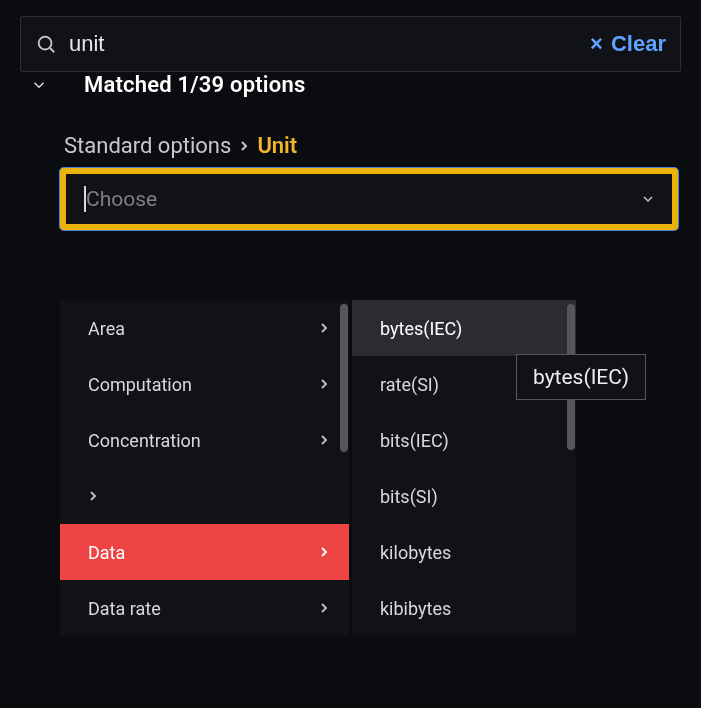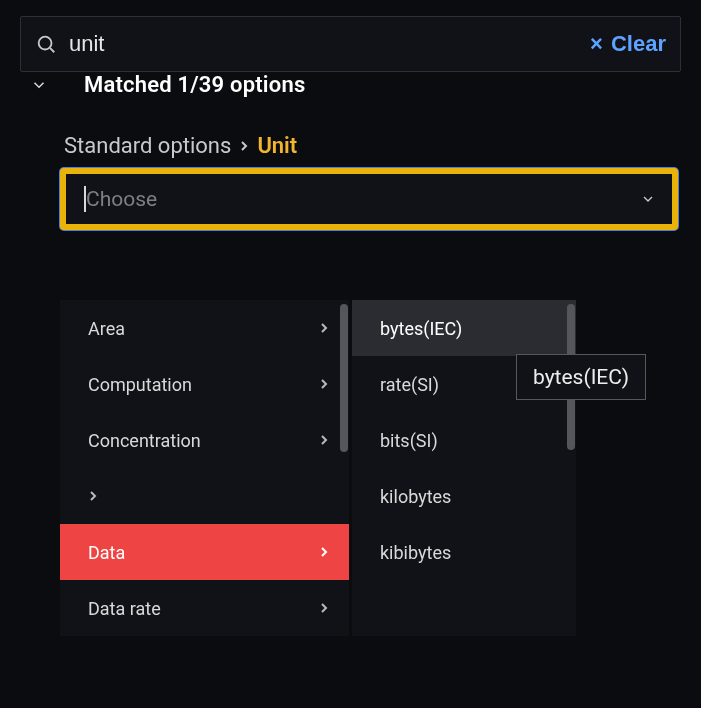--- a/index.html
+++ b/index.html
@@ -268,20 +268,23 @@
     </div>
     <div class="panel panel-secondary">
       <div id="secondary-items">
           <div class="item hovered">
             <span>bytes(IEC)</span>
           </div>
           <div class="item">
             <span>rate(SI)</span>
           </div>
           <div class="item">
+            <span>bits(IEC)</span>
+          </div>
+          <div class="item">
             <span>bits(SI)</span>
           </div>
           <div class="item">
             <span>kilobytes</span>
           </div>
           <div class="item">
             <span>kibibytes</span>
           </div>
         </div>
       <div class="scrollbar sb2"></div>

